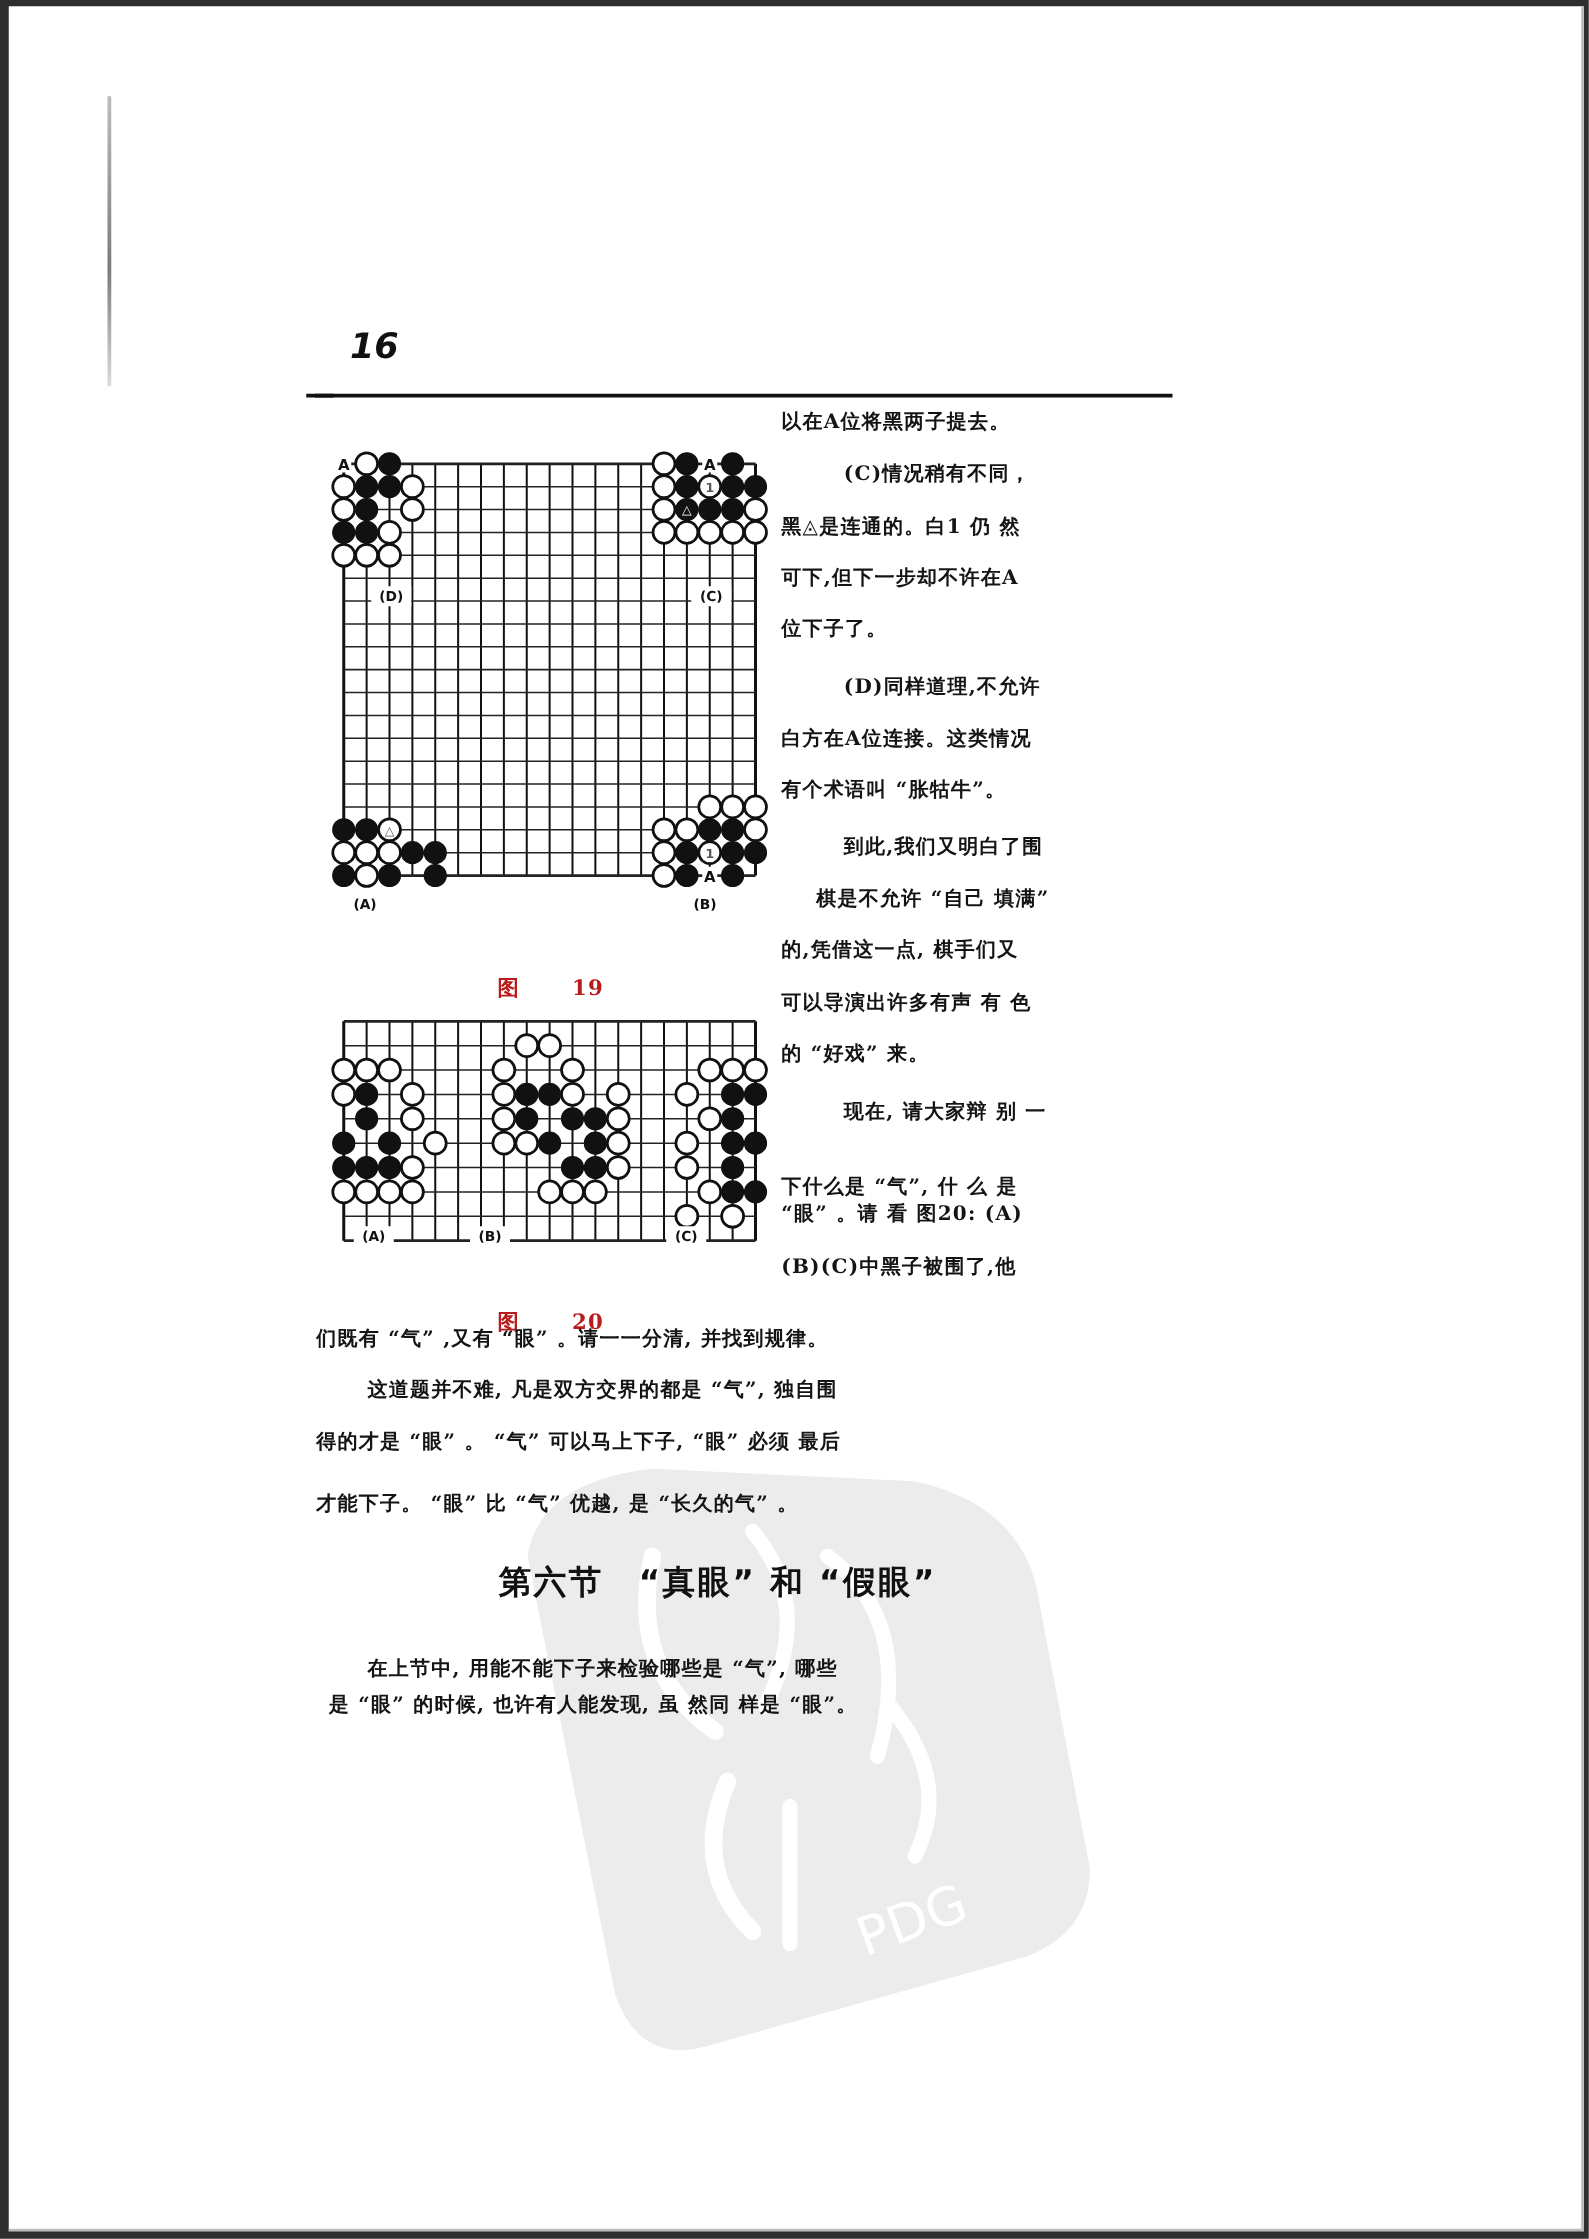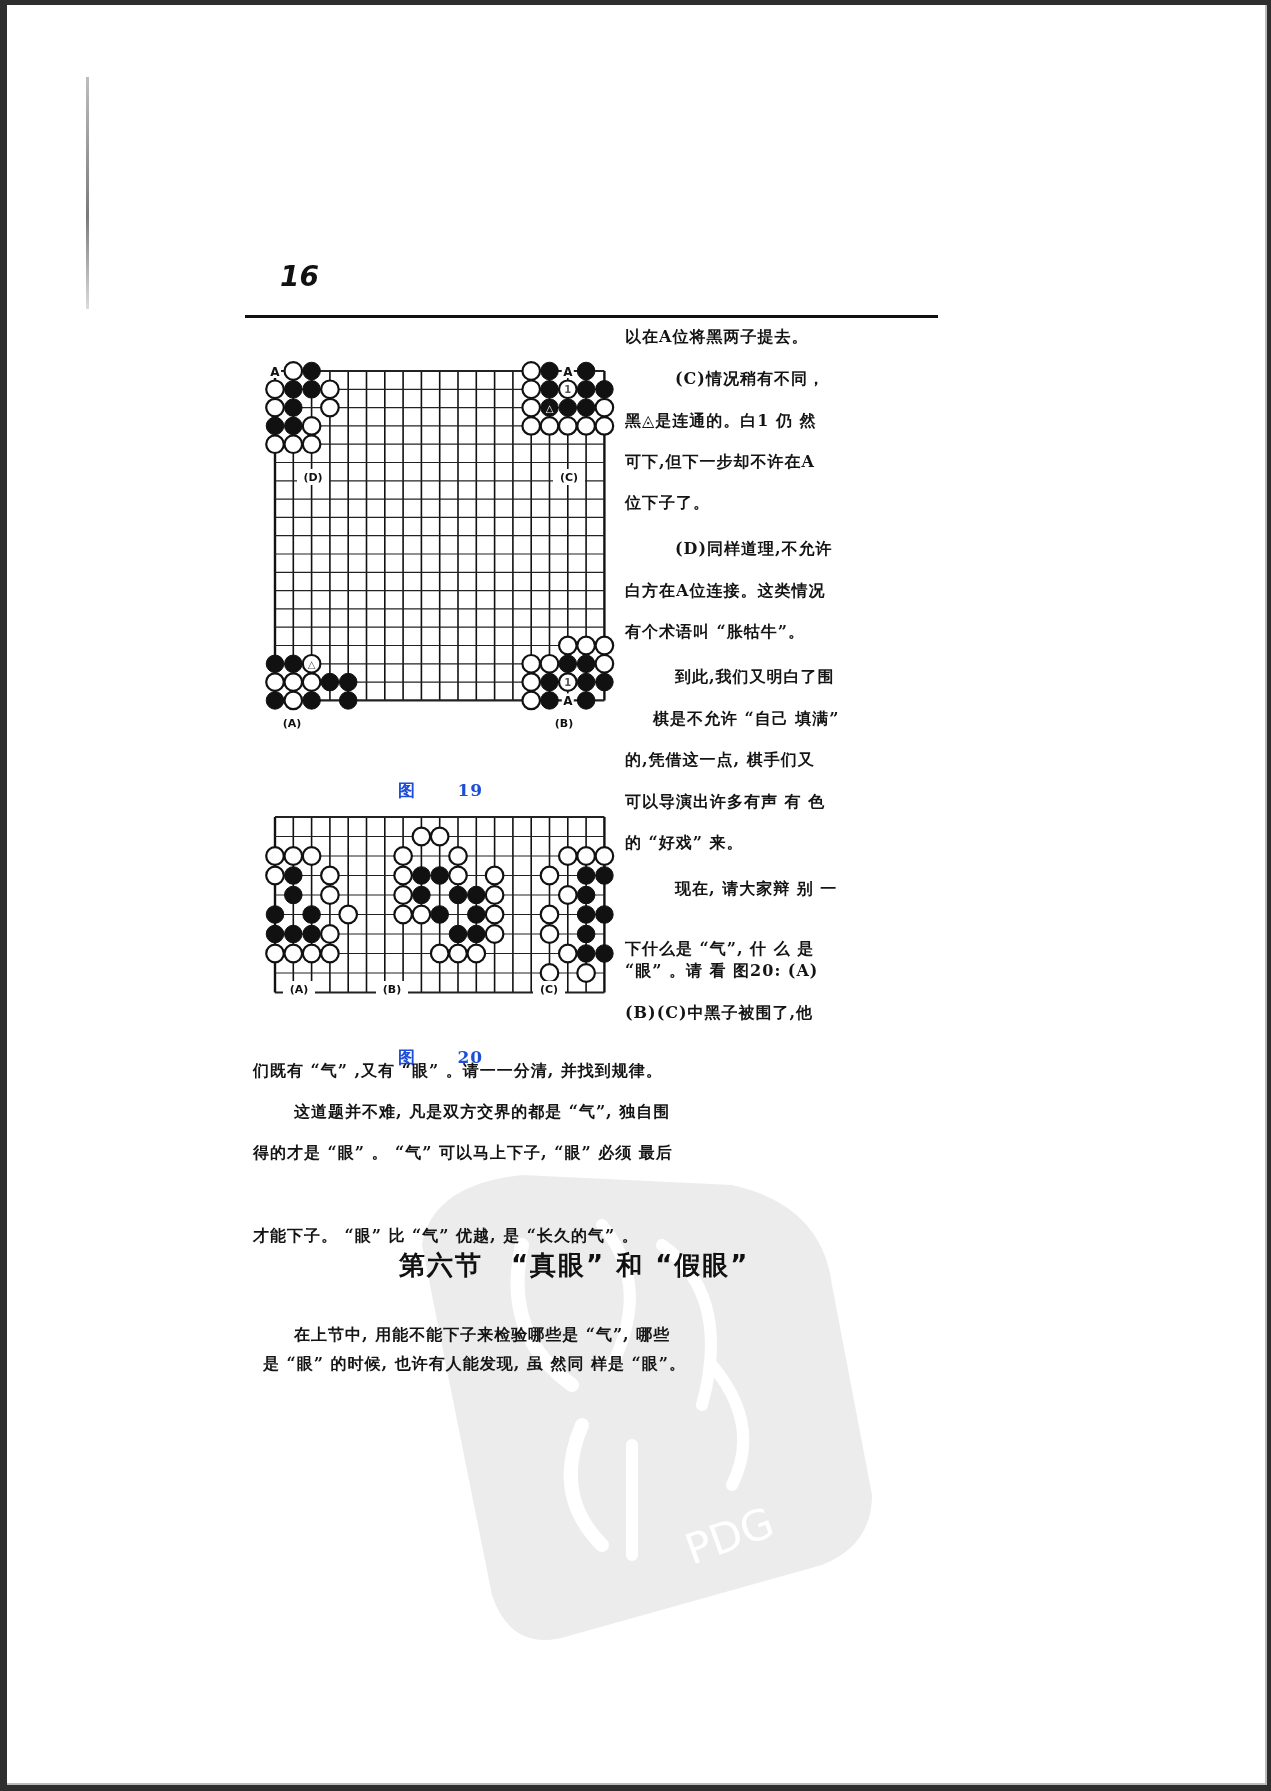--- a/index.html
+++ b/index.html
@@ -6,21 +6,21 @@
   body{width:1271px;height:1791px;background:#2e2e2e;position:relative;overflow:hidden;font-family:"DejaVu Serif","Liberation Serif",serif;}
   .page{position:absolute;left:7px;top:5px;width:1258px;height:1778px;background:#ffffff;border-right:2px solid #bbb;border-bottom:2px solid #bbb;}
   .edge-mark{position:absolute;left:79px;top:72px;width:3px;height:232px;background:linear-gradient(#bdbdbd,#7a7a7a 60%,#dcdcdc);}
   .page-number{position:absolute;left:273px;top:255px;font-size:28px;font-weight:bold;font-style:italic;color:#111;font-family:"DejaVu Sans",sans-serif;}
   .header-rule{position:absolute;left:245px;top:310px;width:686px;height:3px;background:#111;}
   .header-rule-stub{position:absolute;left:238px;top:310px;width:22px;height:3px;background:#111;}
   .text-line{position:absolute;font-size:16px;color:#141414;white-space:nowrap;letter-spacing:1px;font-weight:bold;}
   .col-line{left:625px;width:310px;}
   .full-line{left:253px;}
   .section-title{position:absolute;left:392px;top:1243px;font-size:26px;font-weight:bold;color:#111;letter-spacing:2px;font-family:"DejaVu Sans",sans-serif;}
-  .caption{position:absolute;font-size:17px;color:#1d4ed8;font-weight:bold;letter-spacing:1px;}
+  .caption{position:absolute;font-size:17px;color:#b91c1c;font-weight:bold;letter-spacing:1px;}
   svg.board{position:absolute;}
   .watermark{position:absolute;left:395px;top:1160px;width:480px;height:520px;opacity:1;}
 </style>
 </head>
 <body>
 
 <div class="page">
   <div class="edge-mark"></div>
 
   <div class="page-number">16</div>
@@ -284,19 +284,19 @@
       <div class="text-line col-line" style="top: 828px; left: 618px;">的 “好戏” 来。</div>
       <div class="text-line col-line" style="top: 874px; left: 668px;">现在, 请大家辩 别 一</div>
       <div class="text-line col-line" style="top: 915px; left: 618px; margin-top: 19px;">下什么是 “气”, 什 么 是</div>
       <div class="text-line col-line" style="top: 956px; left: 618px;">“眼” 。请 看 图20: (A)</div>
       <div class="text-line col-line" style="top: 998px; left: 618px;">(B)(C)中黑子被围了,他</div>
     </div>
 
   <div class="text-line full-line" style="top:1056px;left:246px;">们既有 “气” ,又有 “眼” 。请一一分清, 并找到规律。</div>
   <div class="text-line full-line" style="top:1097px;left:270px;">　这道题并不难, 凡是双方交界的都是 “气”, 独自围</div>
   <div class="text-line full-line" style="top:1138px;left:246px;">得的才是 “眼” 。 “气” 可以马上下子, “眼” 必须 最后</div>
-  <div class="text-line full-line" style="top:1221px;left:246px;text-align:right;">才能下子。 “眼” 比 “气” 优越, 是 “长久的气” 。</div>
+  <div class="text-line full-line" style="top:1188px;left:246px;text-align:right;">才能下子。 “眼” 比 “气” 优越, 是 “长久的气” 。</div>
 
   <div class="section-title">第六节　“真眼” 和 “假眼”</div>
 
   <div class="text-line full-line" style="top:1308px;left:270px;margin-top:12px;">　在上节中, 用能不能下子来检验哪些是 “气”, 哪些</div>
   <div class="text-line full-line" style="top:1349px;left:256px;">是 “眼” 的时候, 也许有人能发现, 虽 然同 样是 “眼”。</div>
 </div>
 
 </body></html>

